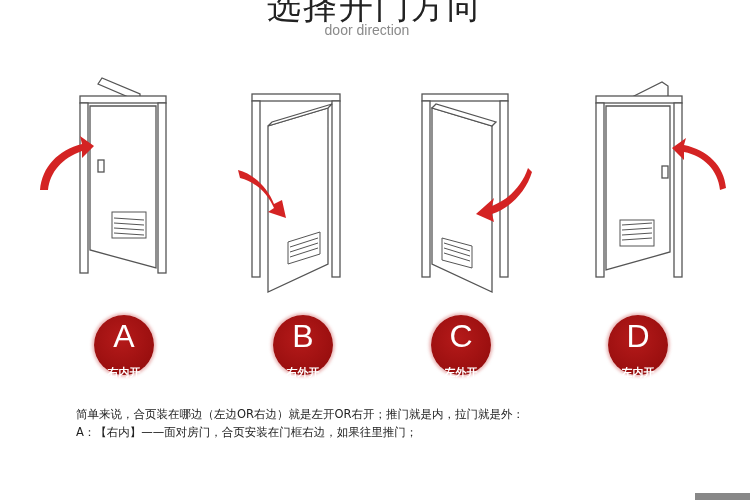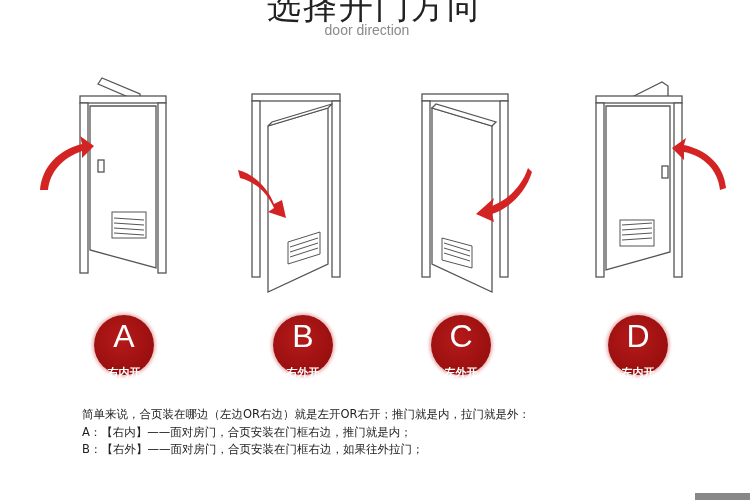--- a/index.html
+++ b/index.html
@@ -9,21 +9,21 @@
            font-size:34px; color:#222; letter-spacing:2px; font-family:"DejaVu Sans", sans-serif; }
   .subtitle { position:absolute; left:0; width:734px; top:22px; text-align:center;
               font-size:14px; color:#8a8a8a; font-family:"Liberation Sans", sans-serif; }
   .door { position:absolute; }
   .badge { position:absolute; width:60px; height:60px; border-radius:50%;
            background:radial-gradient(circle at 45% 40%, #b51a1a 0%, #9a0f0f 70%, #850a0a 100%);
            box-shadow:0 0 3px 2px rgba(200,60,60,0.35); color:#fff; text-align:center; }
   .badge .letter { display:block; font-family:"Liberation Sans", sans-serif; font-size:32px;
                    line-height:32px; margin-top:5px; font-weight:normal; }
   .badge .sub { display:block; font-size:11px; line-height:14px; margin-top:14px; font-weight:bold; }
-  .notes { position:absolute; left:82px; top:406px; font-size:11.5px; color:#222; line-height:17.5px;
+  .notes { position:absolute; left:76px; top:406px; font-size:11.5px; color:#222; line-height:17.5px;
            font-family:"DejaVu Sans", sans-serif; }
   .notes div { white-space:nowrap; }
   .wm { position:absolute; left:695px; top:493px; width:55px; height:7px; background:#888; }
 </style>
 </head>
 <body>
 
 <div class="title">选择开门方向</div>
 <div class="subtitle">door direction</div>
 
@@ -111,17 +111,16 @@
   <span class="letter">C</span>
   <span class="sub">左外开</span>
 </div>
 <div class="badge" style="left:608px;top:315px">
   <span class="letter">D</span>
   <span class="sub">左内开</span>
 </div>
 
 <div class="notes">
   <div>简单来说，合页装在哪边（左边OR右边）就是左开OR右开；推门就是内，拉门就是外：</div>
-  <div>A：【右内】——面对房门，合页安装在门框右边，推门就是内；</div>
-  <div>B：【右外】——面对房门，合页安装在门框右边，如果往外拉门；</div>
+  <div>A：【右内】——面对房门，合页安装在门框右边，如果往里推门；</div>
 </div>
 
 <div class="wm"></div>
 
 </body></html>

